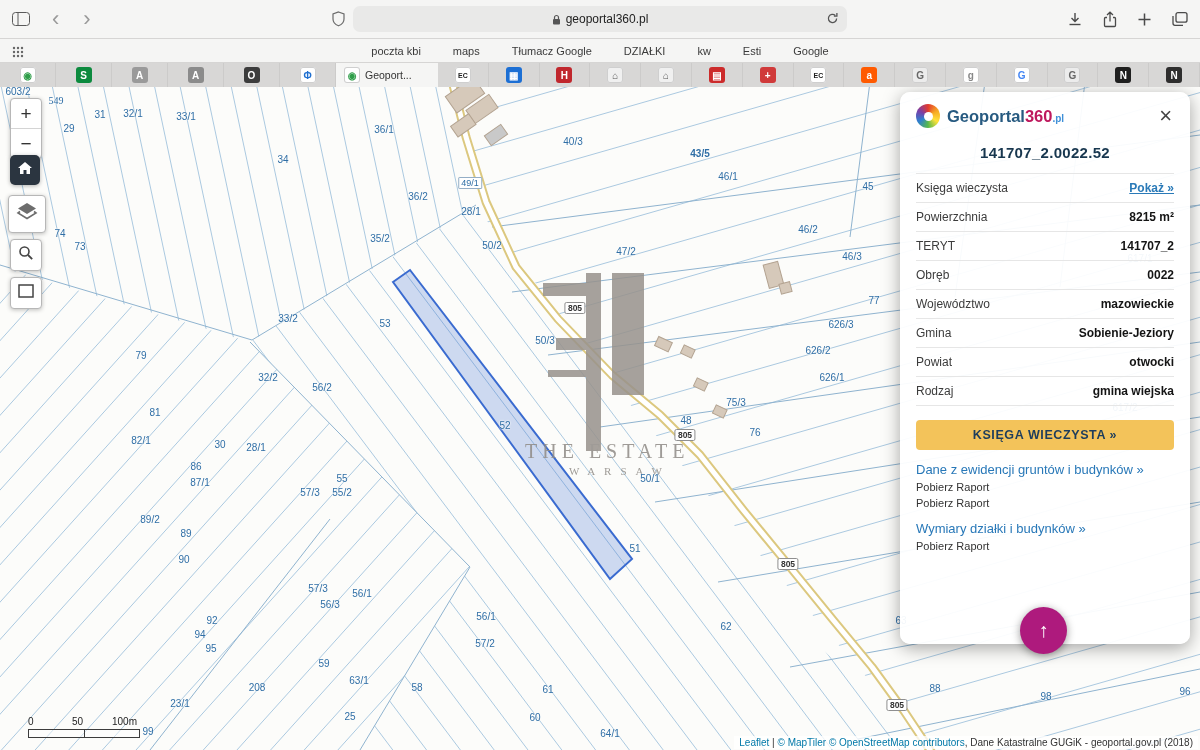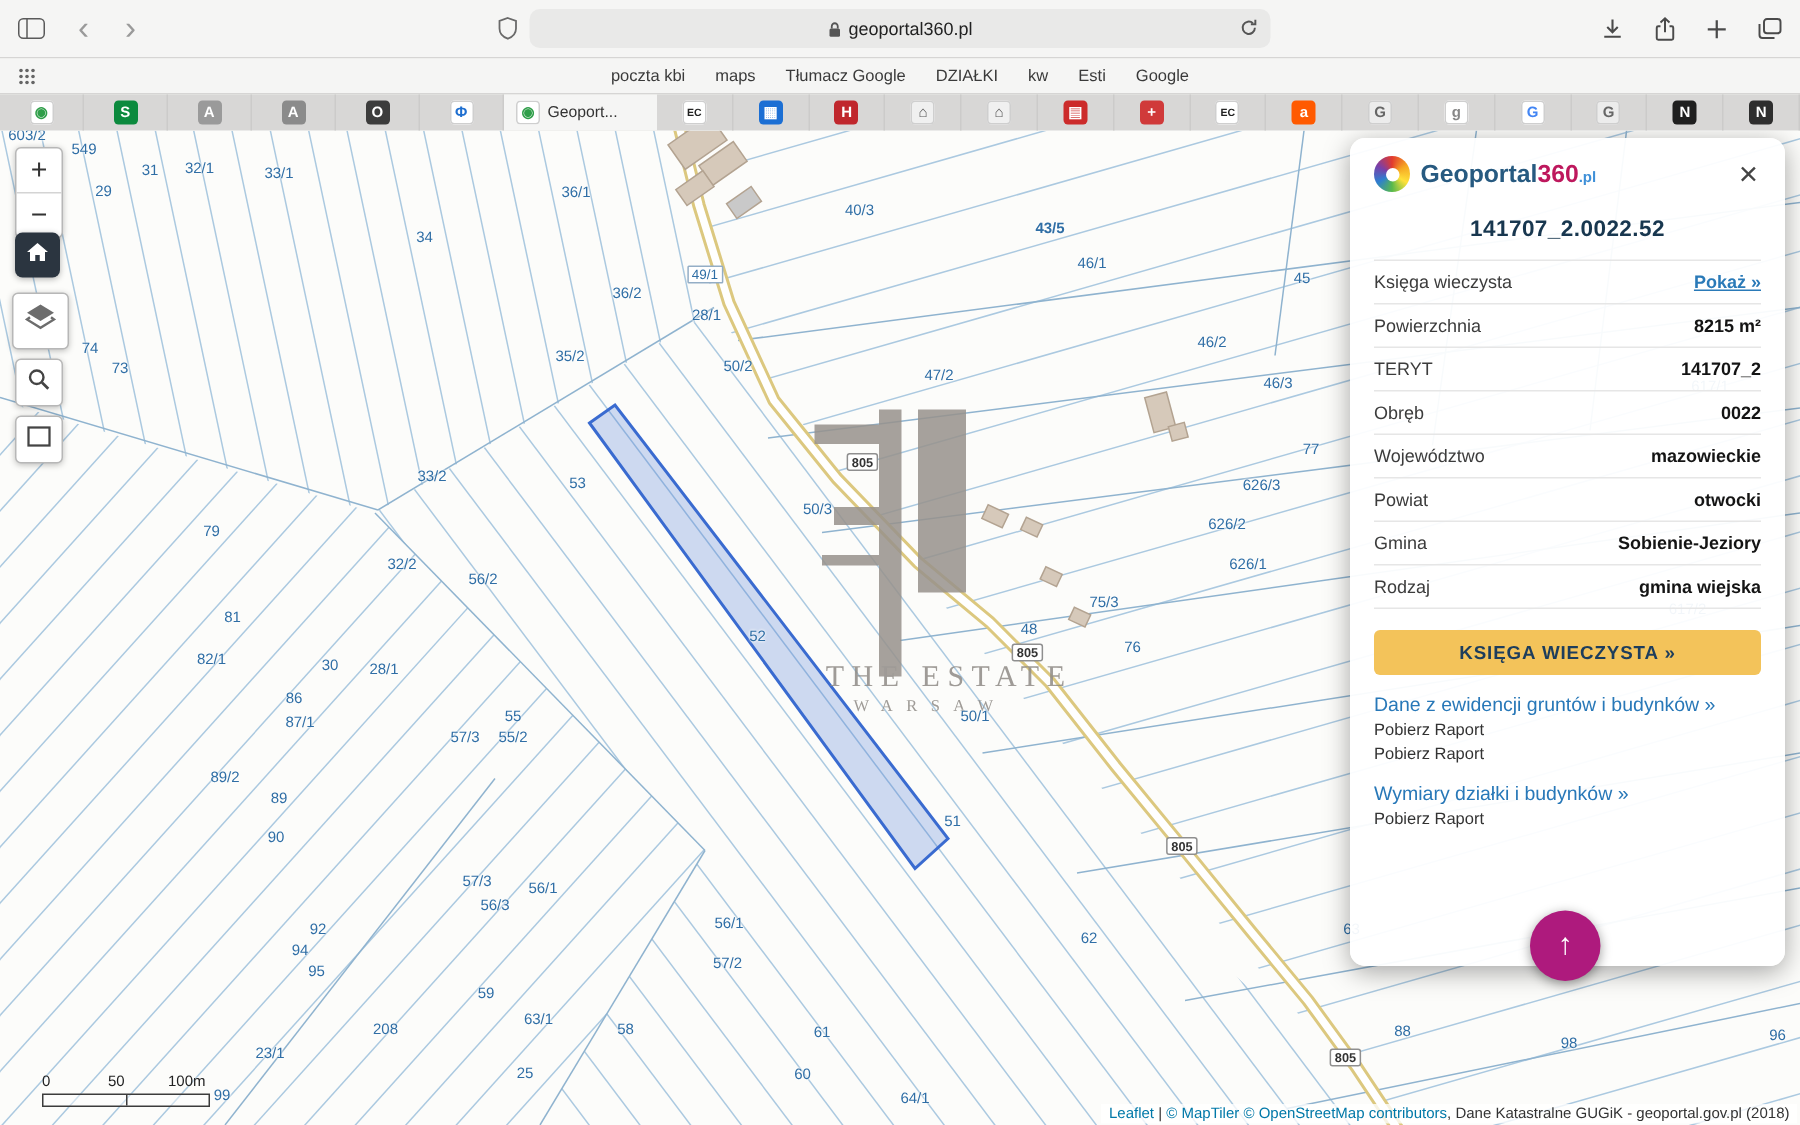--- a/index.html
+++ b/index.html
@@ -17,21 +17,21 @@
   #address-bar{position:absolute;left:50%;transform:translateX(-50%);top:6px;width:494px;height:26px;
     background:#e9e9e8;border-radius:7px;display:flex;align-items:center;justify-content:center;
     font-size:12px;color:#222;cursor:text;}
   #address-bar .lock{margin-right:5px;display:flex;}
   #addr-reload{position:absolute;right:8px;top:6px;display:flex;cursor:pointer;}
   .tb-right{position:absolute;right:12px;top:0;height:38px;display:flex;align-items:center;gap:20px;}
   .tb-btn{cursor:pointer;display:flex;align-items:center;}
   
   #bookmarks{position:absolute;top:39px;left:0;width:1200px;height:23px;background:#f5f5f4;
     border-bottom:1px solid #d6d5d4;z-index:20;display:flex;align-items:center;justify-content:center;}
-  #bookmarks-items{display:flex;gap:20px;font-size:11px;color:#3a3a3a;}
+  #bookmarks-items{display:flex;gap:32px;font-size:11px;color:#3a3a3a;}
   .bm{cursor:pointer;white-space:nowrap;}
   #bm-grid{position:absolute;left:12px;top:5px;cursor:pointer;}
   
   #tabstrip{position:absolute;top:63px;left:0;width:1200px;height:24px;background:#d8d7d6;
     z-index:20;display:flex;align-items:stretch;}
   .pintab{width:55px;display:flex;align-items:center;justify-content:center;cursor:pointer;
     border-right:1px solid #cccbca;}
   .pintab-r{flex:1;display:flex;align-items:center;justify-content:center;cursor:pointer;
     border-right:1px solid #cccbca;}
   #active-tab{width:86px;background:#f5f5f4;display:flex;align-items:center;gap:5px;
@@ -42,21 +42,21 @@
   #map{position:absolute;top:87px;left:0;width:1200px;height:663px;background:#fcfcfa;overflow:hidden;}
   #map-svg{position:absolute;top:0;left:0;z-index:1;}
   .mlabel{position:absolute;font-size:10px;color:#2f6ea5;transform:translate(-50%,-50%);
     white-space:nowrap;z-index:6;text-shadow:0 0 2px #fff,0 0 2px #fff;}
   .mlabel.boxed{background:#fff;border:1px solid #94aec6;padding:0 2px;font-size:9px;border-radius:1px;text-shadow:none;}
   .rbadge{position:absolute;transform:translate(-50%,-50%);background:#fff;border:1px solid #8f8f8f;
     color:#333;font-size:8.5px;font-weight:bold;padding:0 2.5px;border-radius:2px;z-index:6;}
   
   #watermark{position:absolute;left:525px;top:181px;width:190px;height:220px;z-index:5;opacity:0.85;pointer-events:none;}
   .wm-bar{position:absolute;background:#98928c;}
-  #wm-text1{position:absolute;top:172px;left:0;width:100%;text-align:right;
+  #wm-text1{position:absolute;top:172px;left:0;width:100%;text-align:left;
     font-family:"Liberation Serif",serif;font-size:20px;letter-spacing:5px;color:#8f8b86;}
   #wm-text2{position:absolute;top:197px;left:0;width:100%;text-align:center;
     font-family:"Liberation Serif",serif;font-size:11px;letter-spacing:9px;color:#8f8b86;}
   
   .ctrl{position:absolute;z-index:8;background:#fff;border:1px solid #b7b7b7;border-radius:4px;
     box-shadow:0 1px 4px rgba(0,0,0,0.25);}
   #zoom-box{left:10px;top:11px;width:30px;}
   .zoom-btn{width:30px;height:29px;display:flex;align-items:center;justify-content:center;
     font-size:19px;color:#333;cursor:pointer;}
   #zoom-in{border-bottom:1px solid #d4d4d4;}
@@ -442,21 +442,21 @@
       <rect x="780" y="196" width="11" height="10" transform="rotate(-15 785 201)"></rect>
       <rect x="656" y="252" width="15" height="10" transform="rotate(25 663 257)"></rect>
       <rect x="682" y="260" width="12" height="9" transform="rotate(25 688 264)"></rect>
       <rect x="695" y="293" width="12" height="9" transform="rotate(25 701 297)"></rect>
       <rect x="714" y="320" width="12" height="9" transform="rotate(25 720 324)"></rect>
     </g>
   </svg>
 
   <div id="map-labels">
       <span class="mlabel" style="left: 18px; top: 4px;">603/2</span>
-      <span class="mlabel" style="left: 56px; top: 13px;">549</span>
+      <span class="mlabel" style="left: 56px; top: 13px; font-family: Liberation Serif, serif;">549</span>
       <span class="mlabel" style="left: 100px; top: 27px;">31</span>
       <span class="mlabel" style="left: 133px; top: 26px;">32/1</span>
       <span class="mlabel" style="left: 186px; top: 29px;">33/1</span>
       <span class="mlabel" style="left: 69px; top: 41px;">29</span>
       <span class="mlabel" style="left: 22px; top: 83px;">70</span>
       <span class="mlabel" style="left: 283px; top: 72px;">34</span>
       <span class="mlabel" style="left: 384px; top: 42px;">36/1</span>
       <span class="mlabel" style="left: 418px; top: 109px;">36/2</span>
       <span class="mlabel" style="left: 573px; top: 54px;">40/3</span>
       <span class="mlabel" style="left: 700px; top: 66px; font-weight: bold;">43/5</span>
@@ -610,26 +610,26 @@
         </div>
         <div class="prow">
           <span class="plabel">Obręb</span>
           <span class="pvalue">0022</span>
         </div>
         <div class="prow">
           <span class="plabel">Województwo</span>
           <span class="pvalue">mazowieckie</span>
         </div>
         <div class="prow">
+          <span class="plabel">Gmina</span>
+          <span class="pvalue">Sobienie-Jeziory</span>
+        </div>
+        <div class="prow">
           <span class="plabel">Powiat</span>
           <span class="pvalue">otwocki</span>
-        </div>
-        <div class="prow">
-          <span class="plabel">Gmina</span>
-          <span class="pvalue">Sobienie-Jeziory</span>
         </div>
         <div class="prow">
           <span class="plabel">Rodzaj</span>
           <span class="pvalue">gmina wiejska</span>
         </div>
       </div>
     <div id="panel-btn">KSIĘGA WIECZYSTA »</div>
     <div id="panel-links">
         <div class="plink-item">Dane z ewidencji gruntów i budynków »</div>
         <div class="psub">Pobierz Raport</div>

